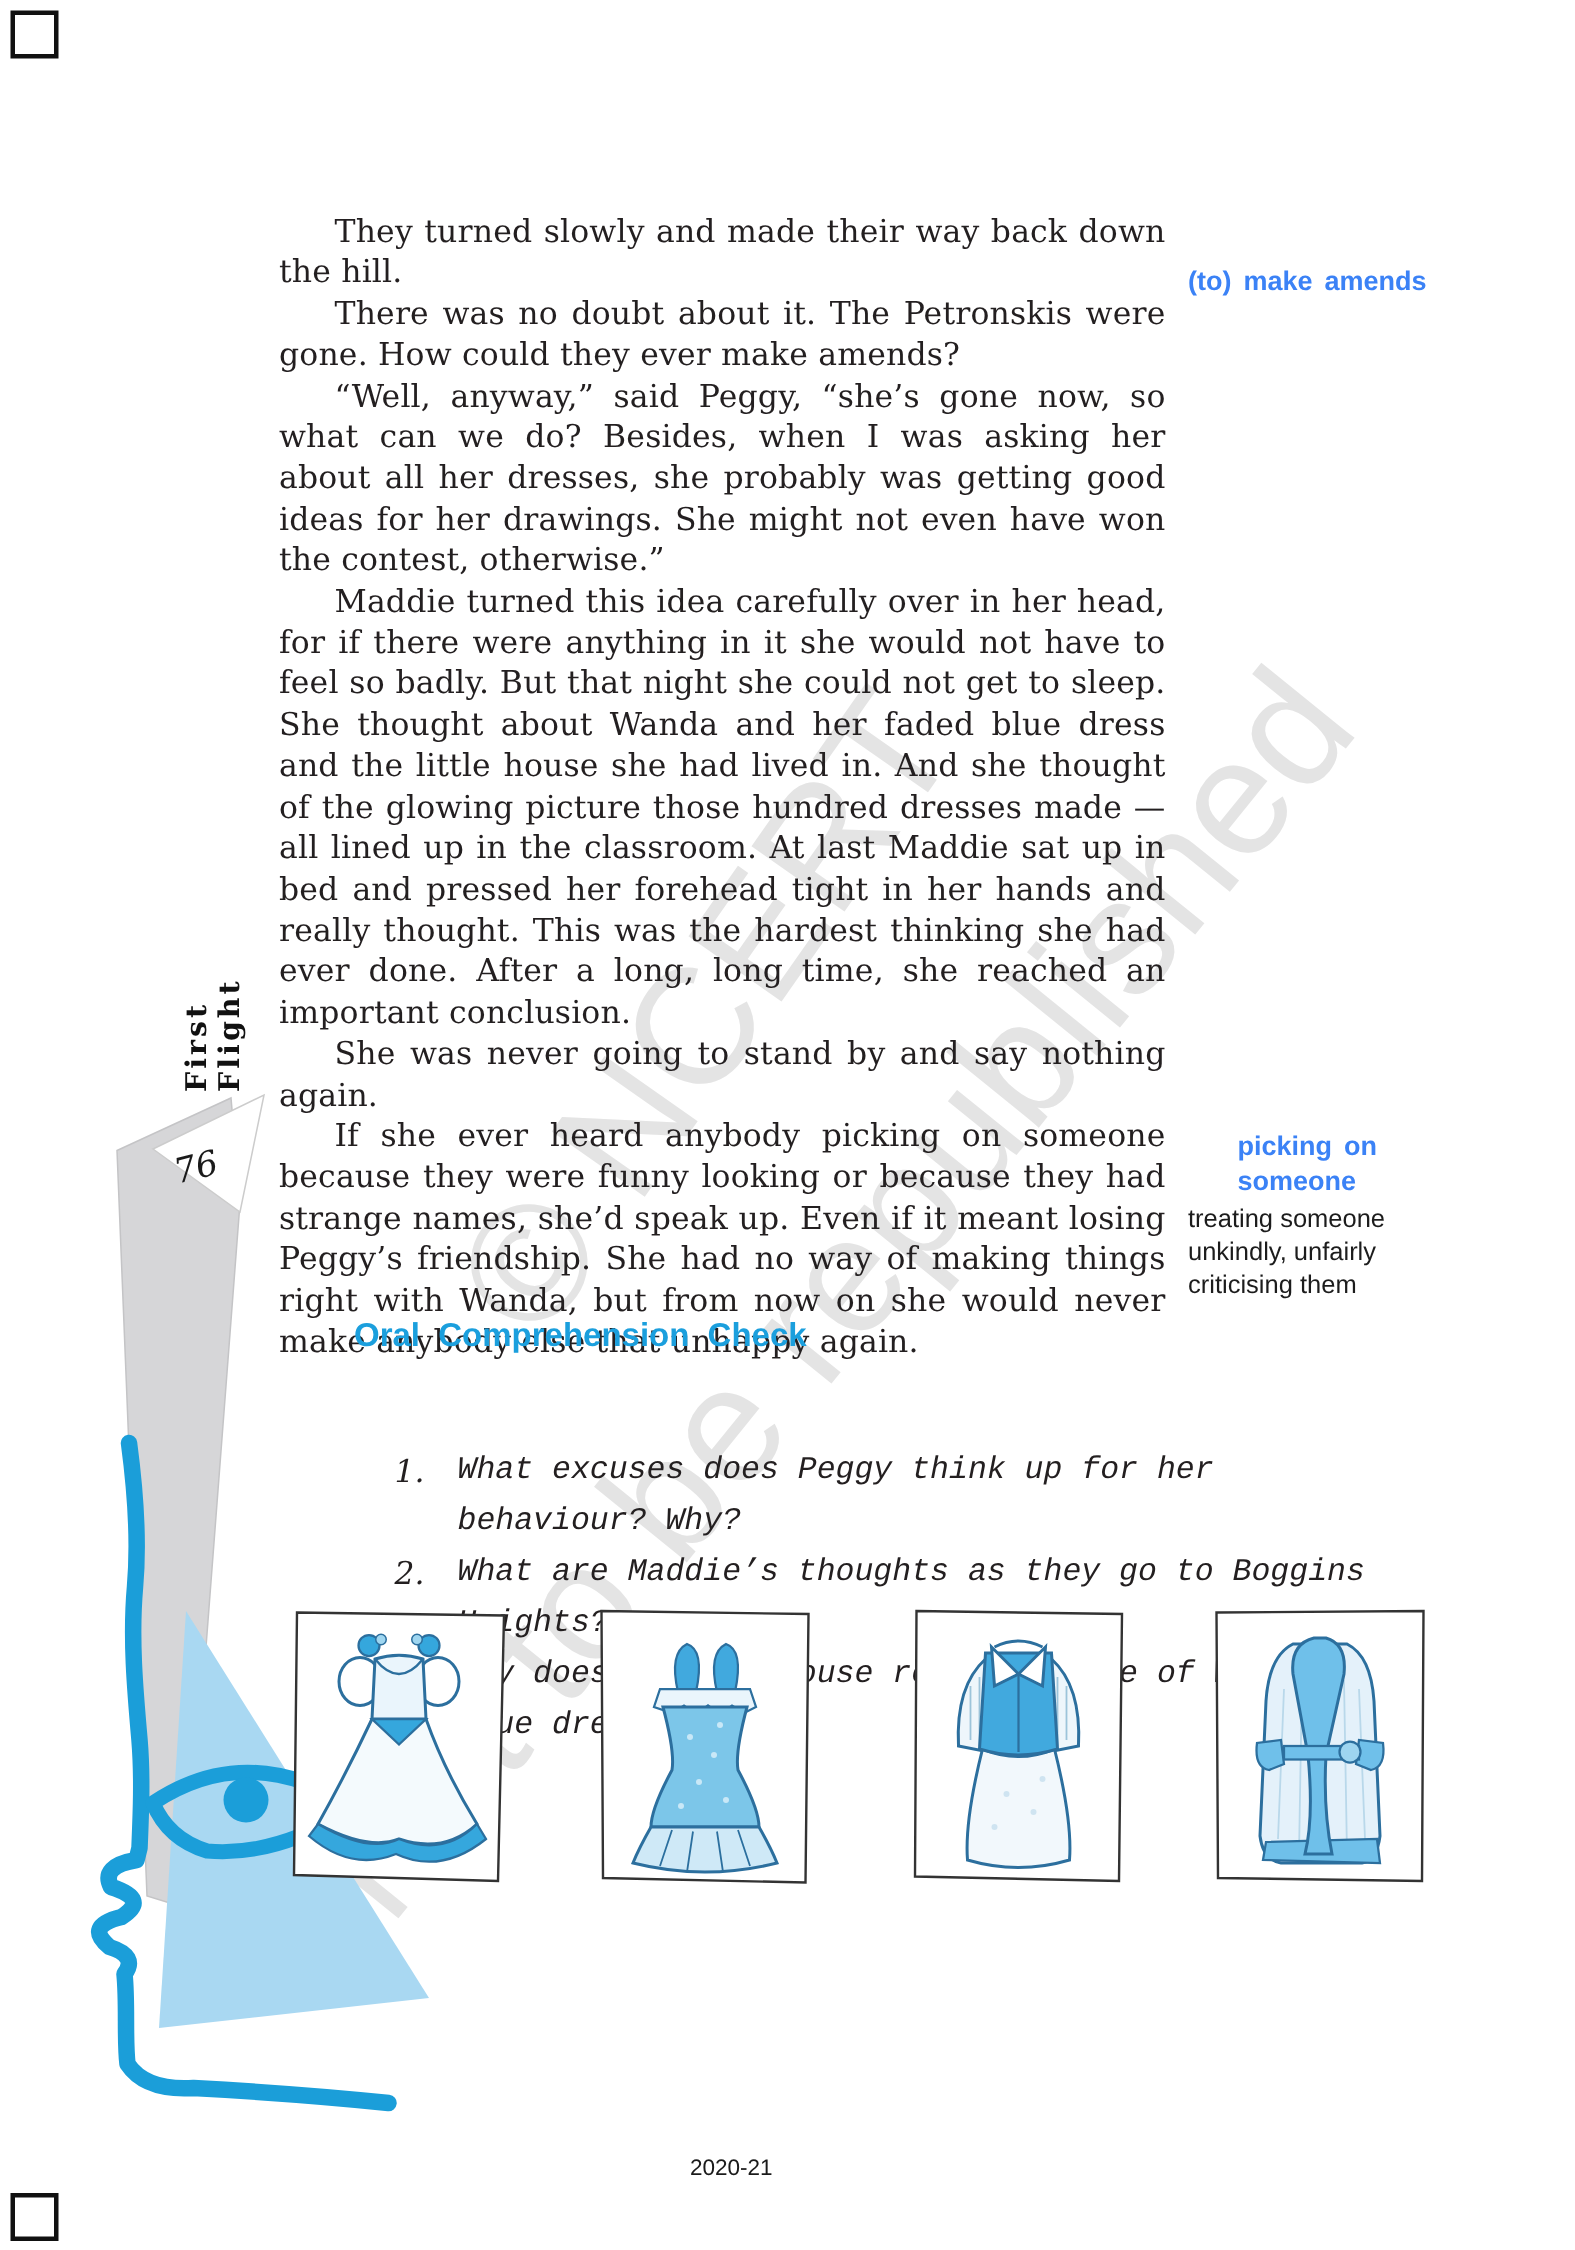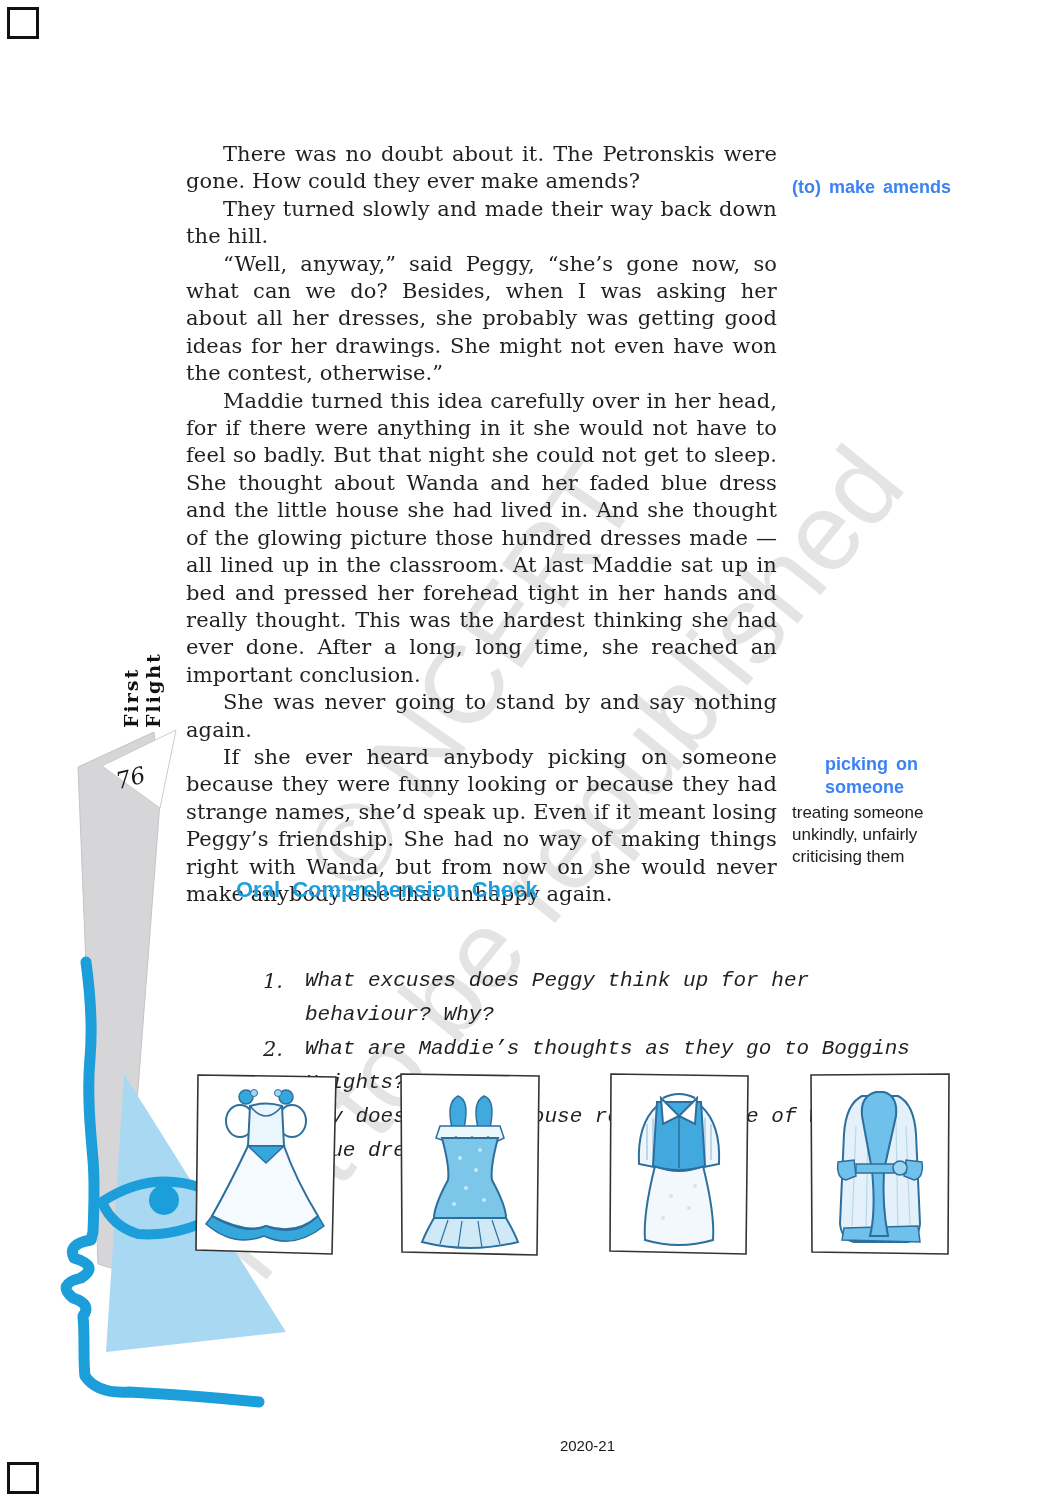--- a/index.html
+++ b/index.html
@@ -39,21 +39,21 @@
       font-family:"Liberation Sans",sans-serif;font-weight:bold;font-size:22px;
       color:#1b9fdd;word-spacing:6px;}
   .questions{position:absolute;left:263px;top:964px;width:680px;z-index:1;}
   .q-row{display:flex;font-style:italic;font-size:21px;line-height:34px;}
   .q-num{width:42px;flex:none;}
   .q-text{flex:1;font-family:Liberation Mono, monospace;}
   
   .dress-box{position:absolute;top:1066px;width:156px;height:196px;z-index:1;}
   .d1{left:188px;} .d2{left:392px;} .d3{left:601px;} .d4{left:802px;}
   
-  .footer-year{position:absolute;left:475px;top:1437px;width:140px;text-align:right;z-index:1;
+  .footer-year{position:absolute;left:460px;top:1437px;width:140px;text-align:left;z-index:1;
       font-family:"Liberation Sans",sans-serif;font-size:15px;color:#1a1a1a;}
 </style>
 </head>
 <body>
 
 <div class="page">
 
   <div class="wm wm1">© NCERT</div>
   <div class="wm wm2">not to be republished</div>
 
@@ -69,23 +69,23 @@
              q-24 4 -17 18 q26 8 7 20 q-25 6 -8 20 q19 6 10 18
              c2 20 0 44 2 60 q12 18 44 16 q72 4 130 10" fill="none" stroke="#1b9ed9" stroke-width="11" stroke-linecap="round" stroke-linejoin="round"></path>
     <path d="M52 622 Q100 590 152 608 Q174 616 182 628 Q132 658 88 654 Q62 646 52 622 Z" fill="none" stroke="#1b9ed9" stroke-width="10" stroke-linejoin="round"></path>
     <circle cx="114" cy="620" r="15" fill="#1b9ed9"></circle>
   </svg>
 
   <div class="book-title">First Flight</div>
 
   <div class="story" id="story">
 
+      <p class="para"><span>They turned slowly and made their way back down the hill.</span></p>
+
       <p class="para"><span>There was no doubt about it. The Petronskis were gone. How could they ever make amends?</span></p>
-
-      <p class="para"><span>They turned slowly and made their way back down the hill.</span></p>
 
       <p class="para"><span>“Well, anyway,” said Peggy, “she’s gone now, so what can we do? Besides, when I was asking her about all her dresses, she probably was getting good ideas for her drawings. She might not even have won the contest, otherwise.”</span></p>
 
       <p class="para"><span>Maddie turned this idea carefully over in her head, for if there were anything in it she would not have to feel so badly. But that night she could not get to sleep. She thought about Wanda and her faded blue dress and the little house she had lived in. And she thought of the glowing picture those hundred dresses made — all lined up in the classroom. At last Maddie sat up in bed and pressed her forehead tight in her hands and really thought. This was the hardest thinking she had ever done. After a long, long time, she reached an important conclusion.</span></p>
 
       <p class="para"><span>She was never going to stand by and say nothing again.</span></p>
 
       <p class="para"><span>If she ever heard anybody picking on someone because they were funny looking or because they had strange names, she’d speak up. Even if it meant losing Peggy’s friendship. She had no way of making things right with Wanda, but from now on she would never make anybody else that unhappy again.</span></p>
     </div>
 

